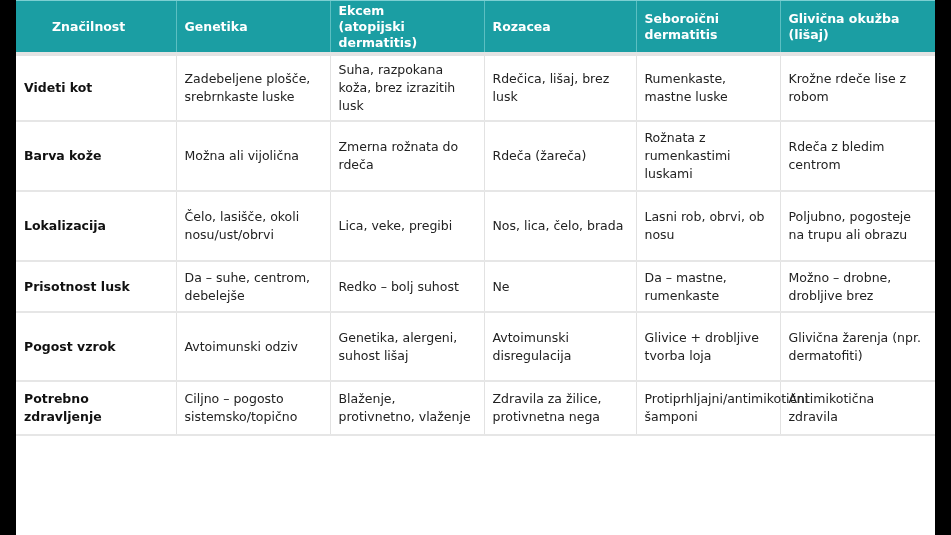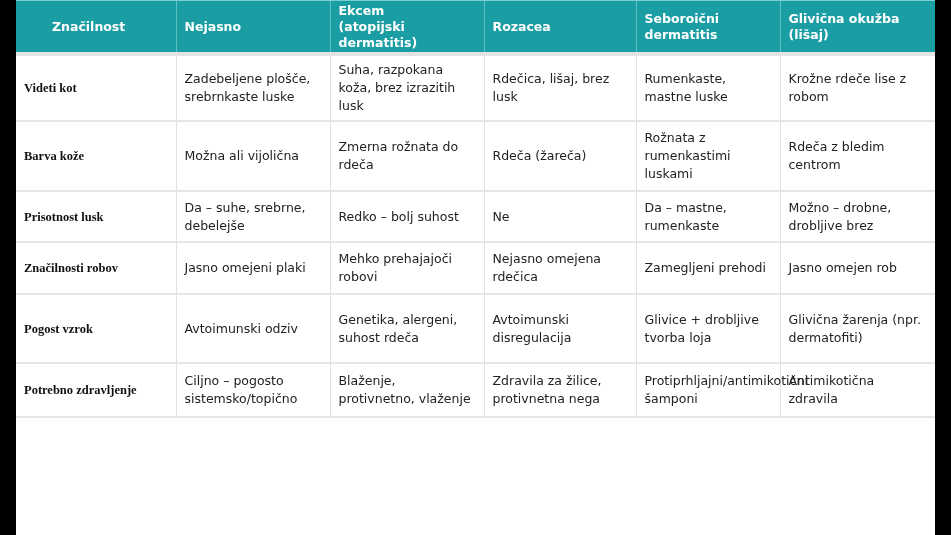--- a/index.html
+++ b/index.html
@@ -32,21 +32,21 @@
       border-top: 1px solid #7ccfd2;
       border-bottom: 4px solid #e3e3e3;
     }
     thead th:first-child { border-left: none; padding-left: 36px; }
     tbody td {
       font-size: 12.5px; line-height: 18px; color: #222222;
       vertical-align: middle; padding: 0 8px;
       border-left: 1px solid #e2e2e2;
       border-bottom: 2px solid #e6e6e6;
     }
-    tbody td:first-child { border-left: none; font-weight: bold; color: #111111; font-family: Liberation Serif, serif; }
+    tbody td:first-child { border-left: none; font-weight: bold; color: #111111; }
     tr.r0 td { height: 64px; }
     tr.r1 td { height: 68px; }
     tr.r2 td { height: 68px; }
     tr.r3 td { height: 49px; }
     tr.r4 td { height: 49px; }
     tr.r5 td { height: 50px; }
     tr.r6 td { height: 67px; }
     tr.r7 td { height: 52px; }
   </style>
 </head>
@@ -58,21 +58,21 @@
       <col class="c0">
         <col class="c1">
         <col class="c2">
         <col class="c3">
         <col class="c4">
         <col class="c5">
     </colgroup>
     <thead>
       <tr>
         <th><span>Značilnost</span></th>
-        <th><span>Nejasno</span></th>
+        <th><span>Genetika</span></th>
         <th><span>Ekcem<br>(atopijski dermatitis)</span></th>
         <th><span>Rozacea</span></th>
         <th><span>Seboroični<br>dermatitis</span></th>
         <th><span>Glivična okužba<br>(lišaj)</span></th>
       </tr>
     </thead>
     <tbody>
       <tr class="r0">
         <td>Videti kot</td>
         <td>Zadebeljene plošče, srebrnkaste luske</td>
@@ -82,40 +82,40 @@
         <td>Krožne rdeče lise z robom</td>
       </tr>
       <tr class="r1">
         <td>Barva kože</td>
         <td>Možna ali vijolična</td>
         <td>Zmerna rožnata do rdeča</td>
         <td>Rdeča (žareča)</td>
         <td>Rožnata z rumenkastimi luskami</td>
         <td>Rdeča z bledim centrom</td>
       </tr>
+      <tr class="r2">
+        <td>Lokalizacija</td>
+        <td>Čelo, lasišče, okoli nosu/ust/obrvi</td>
+        <td>Lica, veke, pregibi</td>
+        <td>Nos, lica, čelo, brada</td>
+        <td>Lasni rob, obrvi, ob nosu</td>
+        <td>Poljubno, pogosteje na trupu ali obrazu</td>
+      </tr>
       <tr class="r3">
         <td>Prisotnost lusk</td>
-        <td>Da – suhe, srebrne, debelejše</td>
+        <td>Da – suhe, centrom, debelejše</td>
         <td>Redko – bolj suhost</td>
         <td>Ne</td>
         <td>Da – mastne, rumenkaste</td>
         <td>Možno – drobne, drobljive brez</td>
       </tr>
-      <tr class="r5">
-        <td>Značilnosti robov</td>
-        <td>Jasno omejeni plaki</td>
-        <td>Mehko prehajajoči robovi</td>
-        <td>Nejasno omejena rdečica</td>
-        <td>Zamegljeni prehodi</td>
-        <td>Jasno omejen rob</td>
-      </tr>
       <tr class="r6">
         <td>Pogost vzrok</td>
         <td>Avtoimunski odziv</td>
-        <td>Genetika, alergeni, suhost rdeča</td>
+        <td>Genetika, alergeni, suhost lišaj</td>
         <td>Avtoimunski disregulacija</td>
         <td>Glivice + drobljive tvorba loja</td>
         <td>Glivična žarenja (npr. dermatofiti)</td>
       </tr>
       <tr class="r7">
         <td>Potrebno zdravljenje</td>
         <td>Ciljno – pogosto sistemsko/topično</td>
         <td>Blaženje, protivnetno, vlaženje</td>
         <td>Zdravila za žilice, protivnetna nega</td>
         <td>Protiprhljajni/antimikotični šamponi</td>

